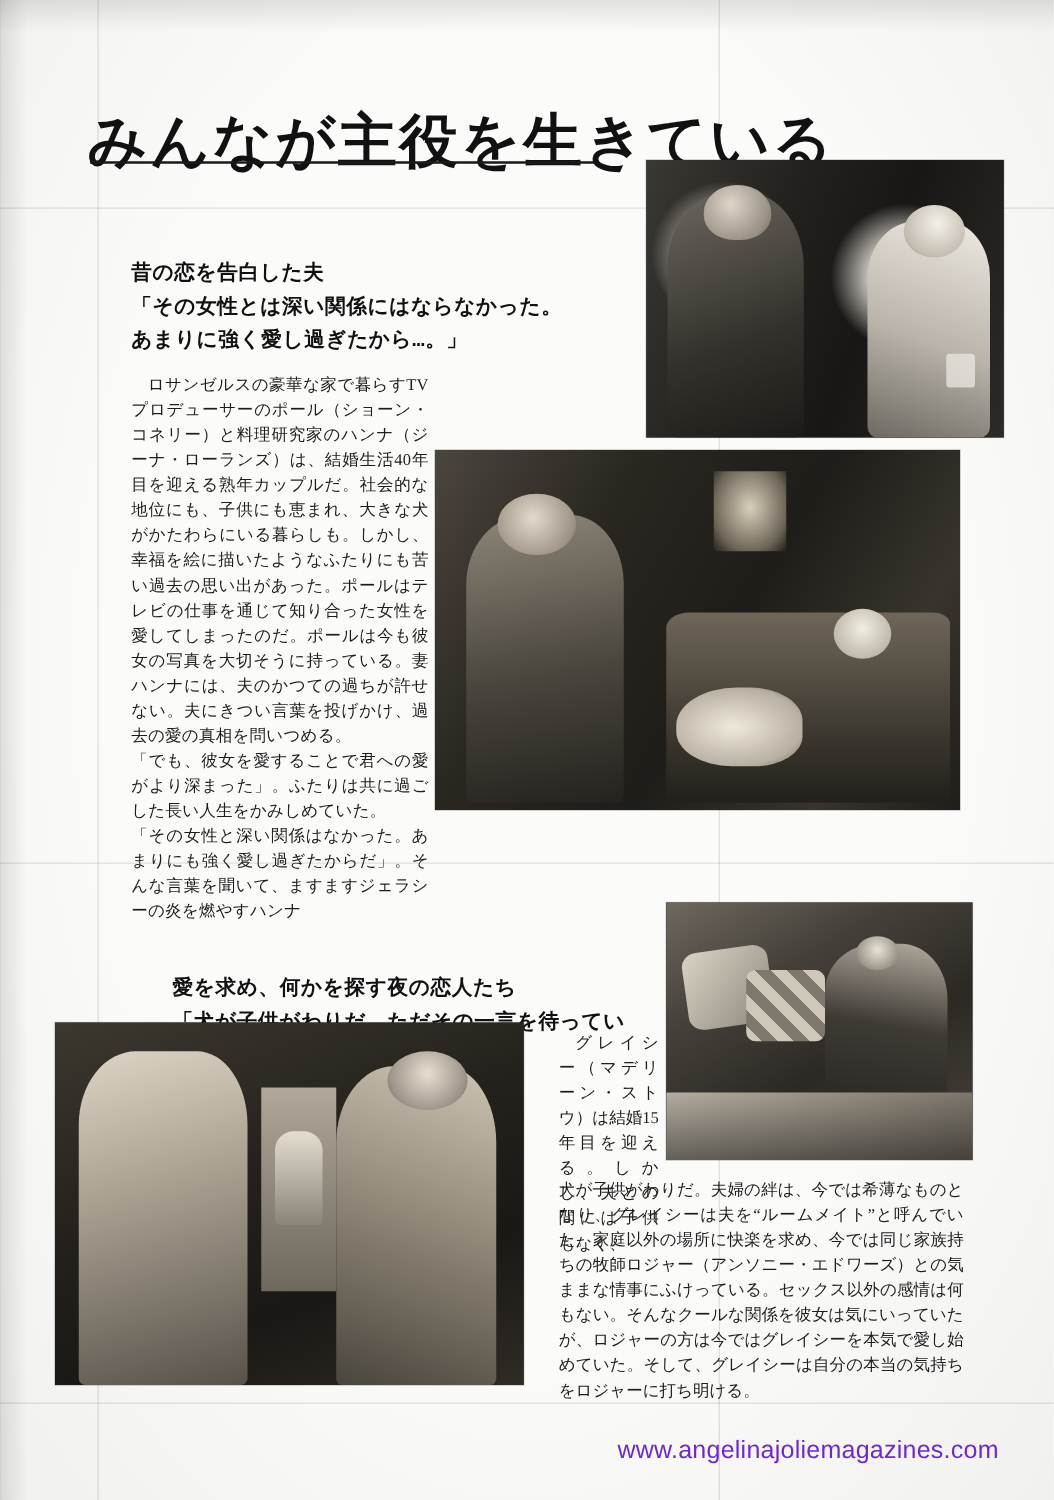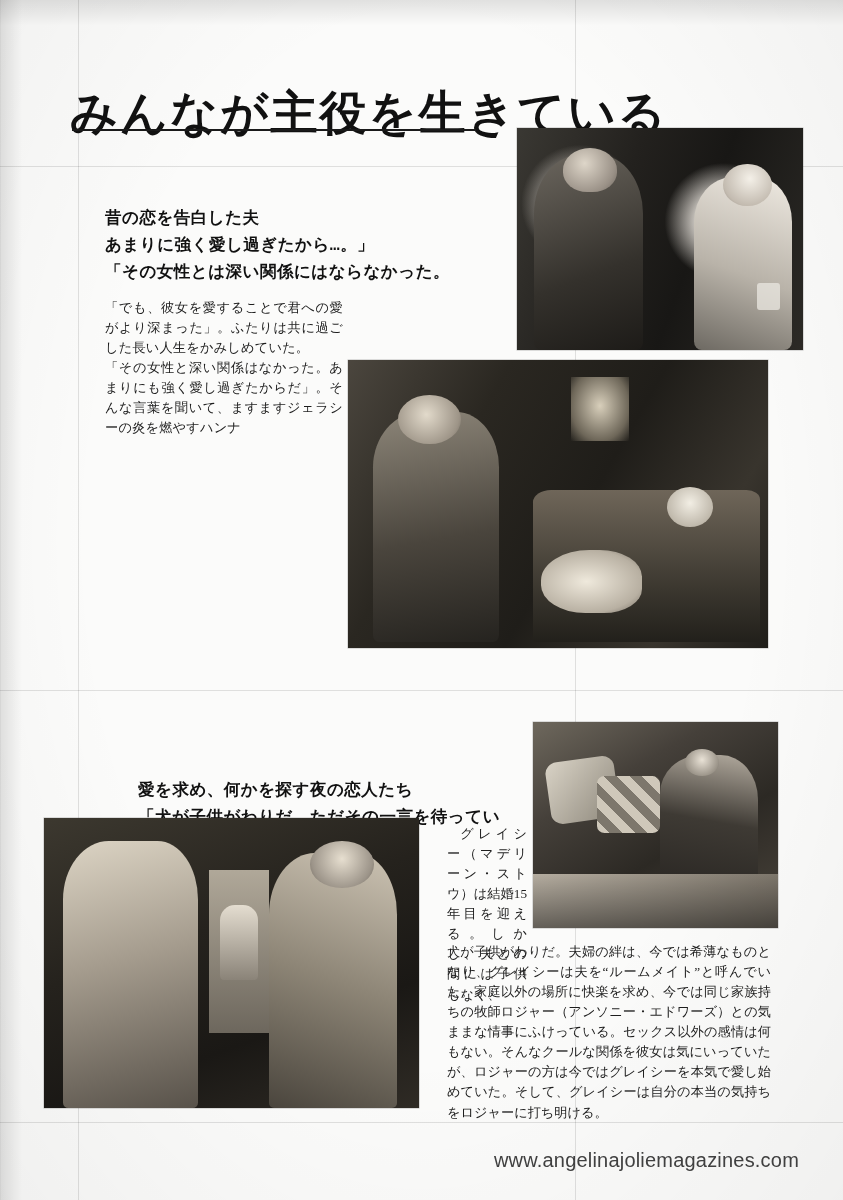--- a/index.html
+++ b/index.html
@@ -274,21 +274,21 @@
     border-radius: 40% 40% 10% 10% / 20% 20% 6% 6%;
   }
 
   
   .footer-url {
     position: absolute;
     right: 44px;
     bottom: 28px;
     font-family: "Liberation Sans", sans-serif;
     font-size: 20px;
-    color: #404040;
+    color: #6d28d9;
     letter-spacing: 0.2px;
   }
 </style>
 </head>
 <body>
 
 <div class="page">
 
   <div class="paper-tex"></div>
 
@@ -298,25 +298,26 @@
   <div class="fold h" style="top:690px;"></div>
   <div class="fold h" style="top:1122px;"></div>
   <div class="scan-edge-top"></div>
   <div class="scan-edge-left"></div>
 
   <div class="headline">みんなが主役を生きている</div>
   <div class="headline-rule"></div>
 
   <div class="sec1-lead">
     <div>昔の恋を告白した夫</div>
+    <div>「その女性とは深い関係にはならなかった。</div>
     <div>あまりに強く愛し過ぎたから…。」</div>
-    <div>「その女性とは深い関係にはならなかった。</div>
   </div>
 
   <div class="sec1-body">
+    <p>ロサンゼルスの豪華な家で暮らすTVプロデューサーのポール（ショーン・コネリー）と料理研究家のハンナ（ジーナ・ローランズ）は、結婚生活40年目を迎える熟年カップルだ。社会的な地位にも、子供にも恵まれ、大きな犬がかたわらにいる暮らしも。しかし、幸福を絵に描いたようなふたりにも苦い過去の思い出があった。ポールはテレビの仕事を通じて知り合った女性を愛してしまったのだ。ポールは今も彼女の写真を大切そうに持っている。妻ハンナには、夫のかつての過ちが許せない。夫にきつい言葉を投げかけ、過去の愛の真相を問いつめる。</p>
     <p class="noindent">「でも、彼女を愛することで君への愛がより深まった」。ふたりは共に過ごした長い人生をかみしめていた。</p>
     <p class="noindent">「その女性と深い関係はなかった。あまりにも強く愛し過ぎたからだ」。そんな言葉を聞いて、ますますジェラシーの炎を燃やすハンナ</p>
   </div>
 
   <div class="photo" id="photo-paul-hanna-standing" style="left:517px; top:128px; width:286px; height:222px;">
     <div class="inner">
       <div class="fig-a"></div>
       <div class="head-a"></div>
       <div class="fig-b"></div>
       <div class="head-b"></div>

